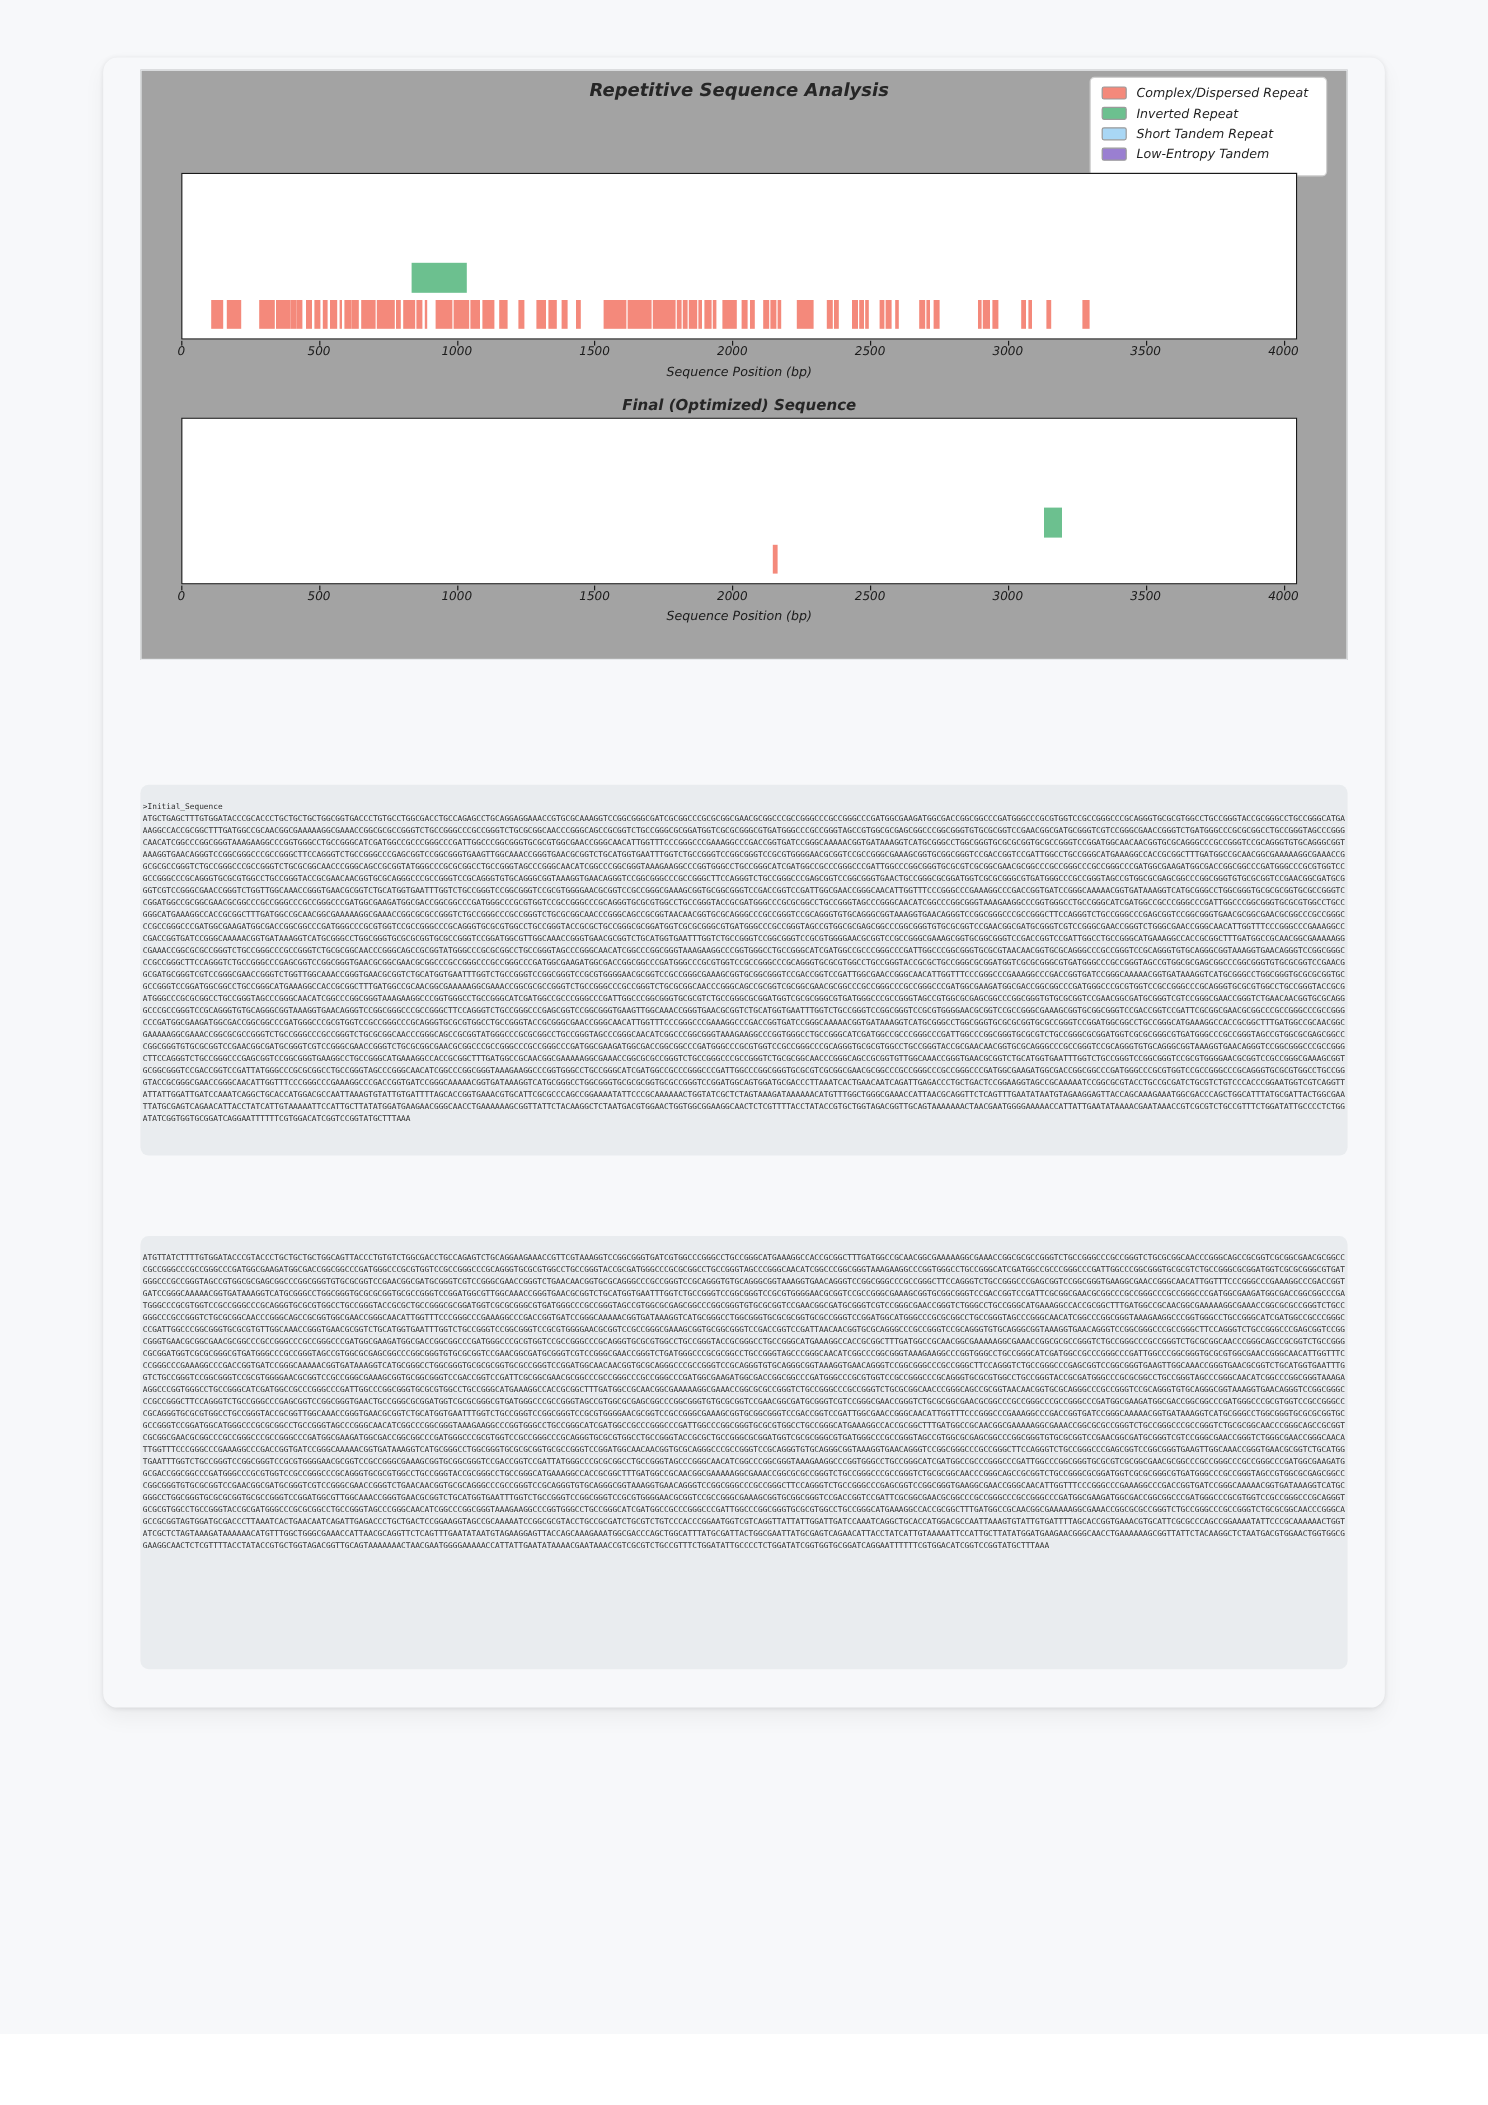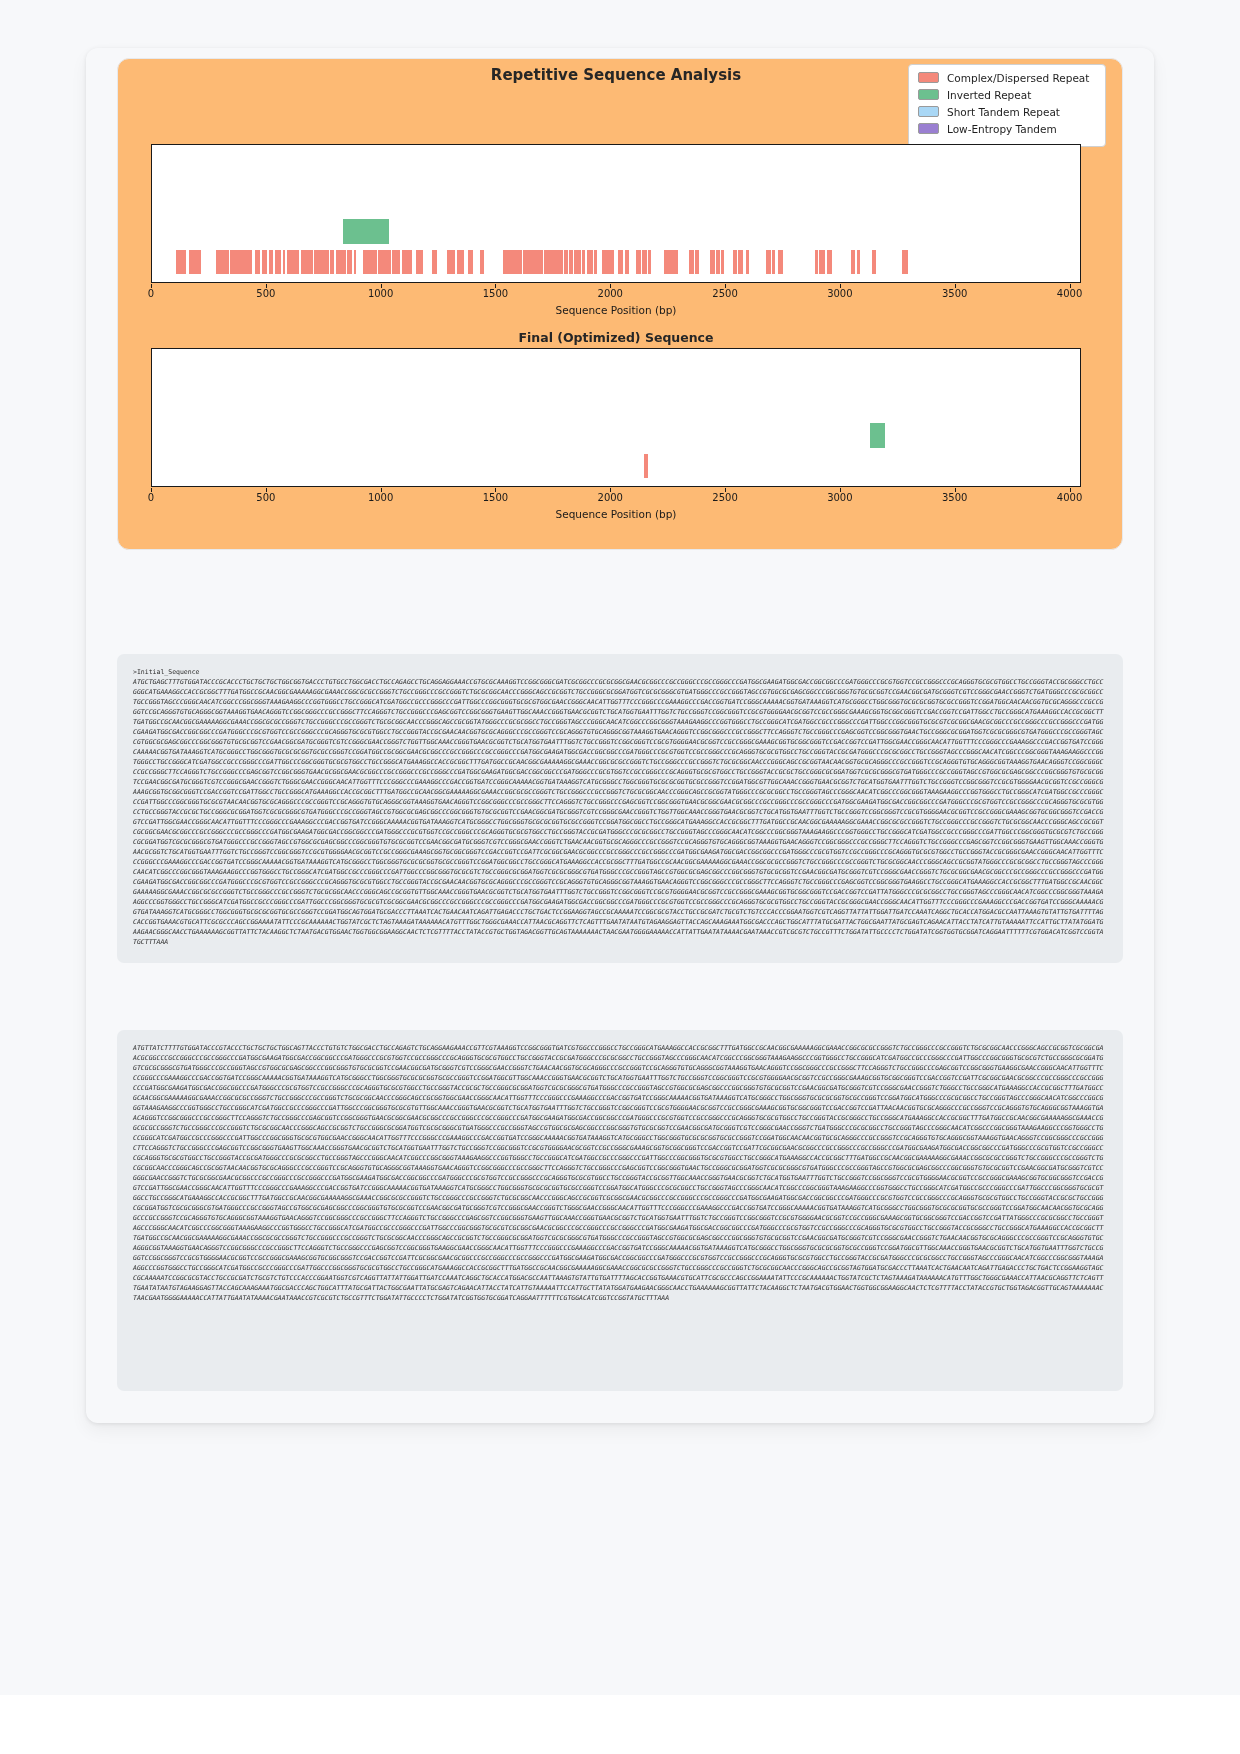--- a/index.html
+++ b/index.html
@@ -2,21 +2,21 @@
 <html><head>
 <meta charset="utf-8">
 <style>
   * { margin:0; padding:0; box-sizing:border-box; }
   html,body { background:#ffffff; }
   body { width:1240px; height:1754px; position:relative; font-family:"Liberation Sans", sans-serif; }
   .page-bg { position:absolute; left:0; top:0; width:1240px; height:1695px; background:#f7f8fa; }
   .main-card { position:absolute; left:86px; top:48px; width:1068px; height:1375px;
 ature    background:#ffffff; border-radius:12px; box-shadow:0 1px 4px rgba(0,0,0,0.09), 0 8px 18px rgba(0,0,0,0.05); }
   .chart-panel { position:absolute; left:31px; top:10px; width:1006px; height:492px;
-    background:#fdba74; border:1px solid #e7e9ec; border-radius:12px; }
+    background:#a3a3a3; border:1px solid #e7e9ec; border-radius:0;font-style:italic; }
   .fig-title { position:absolute; top:7px; left:33px; width:930px; text-align:center;
     font-family:"DejaVu Sans", sans-serif; font-size:15px; font-weight:600; color:#262626; }
   .legend-box { position:absolute; right:16px; top:5px; width:198px; background:#fff;
     border:1px solid #d0d0d0; border-radius:4px; padding:7px 9px 6px 9px; box-shadow:0 0 0 0.5px rgba(255,255,255,0.8) inset; }
   .legend-row { display:flex; align-items:flex-start; height:17px; }
   .legend-swatch { width:21px; height:11px; border:1px solid #9a9a9a; border-radius:2px; margin-right:8px; flex:0 0 auto; }
   .legend-label { font-family:"DejaVu Sans", sans-serif; font-size:10.5px; color:#1f1f1f; white-space:nowrap; }
   .subplot-title { position:absolute; left:33px; width:930px; text-align:center;
     font-family:"DejaVu Sans", sans-serif; font-size:12.5px; font-weight:600; color:#262626; }
   .axes { position:absolute; left:33px; width:930px; height:139px; border:1px solid #1a1a1a; background:#fff; }
@@ -24,23 +24,23 @@
   .ticks { position:absolute; left:33px; width:930px; height:16px; }
   .tick-mark { position:absolute; top:0; width:1px; height:4px; background:#1a1a1a; }
   .tick-label { position:absolute; top:4px; transform:translateX(-50%);
     font-family:"DejaVu Sans", sans-serif; font-size:10px; color:#1a1a1a; }
   .xlabel { position:absolute; left:33px; width:930px; text-align:center;
     font-family:"DejaVu Sans", sans-serif; font-size:10.5px; color:#1a1a1a; }
   .section-heading { position:absolute; left:31px; width:1006px; font-size:21px; font-weight:bold;
     color:#0a58ba; padding-bottom:10px; border-bottom:1px solid #dde1e5; }
   .identity-note { font-size:15px; font-weight:normal; color:#6c757d; margin-left:8px; }
   .fasta-box { position:absolute; left:31px; width:1006px; background:#e9ecef; border-radius:7px;
-    padding:13px 16px; overflow:hidden; }
+    padding:13px 2px; overflow:hidden; }
   .fasta-text { font-family:"DejaVu Sans Mono", monospace; font-size:6.5px; line-height:10px;
-    color:#2d2d2d; white-space:normal; word-break:break-all;font-style:italic; }
+    color:#2d2d2d; white-space:normal; word-break:break-all; }
   .fasta-header { font-family:"DejaVu Sans Mono", monospace; font-size:6.5px; line-height:10px;
     color:#2d2d2d; white-space:nowrap; }
 </style>
 </head>
 <body>
 
 <div class="page-bg"></div>
 
 <div class="main-card">
 

